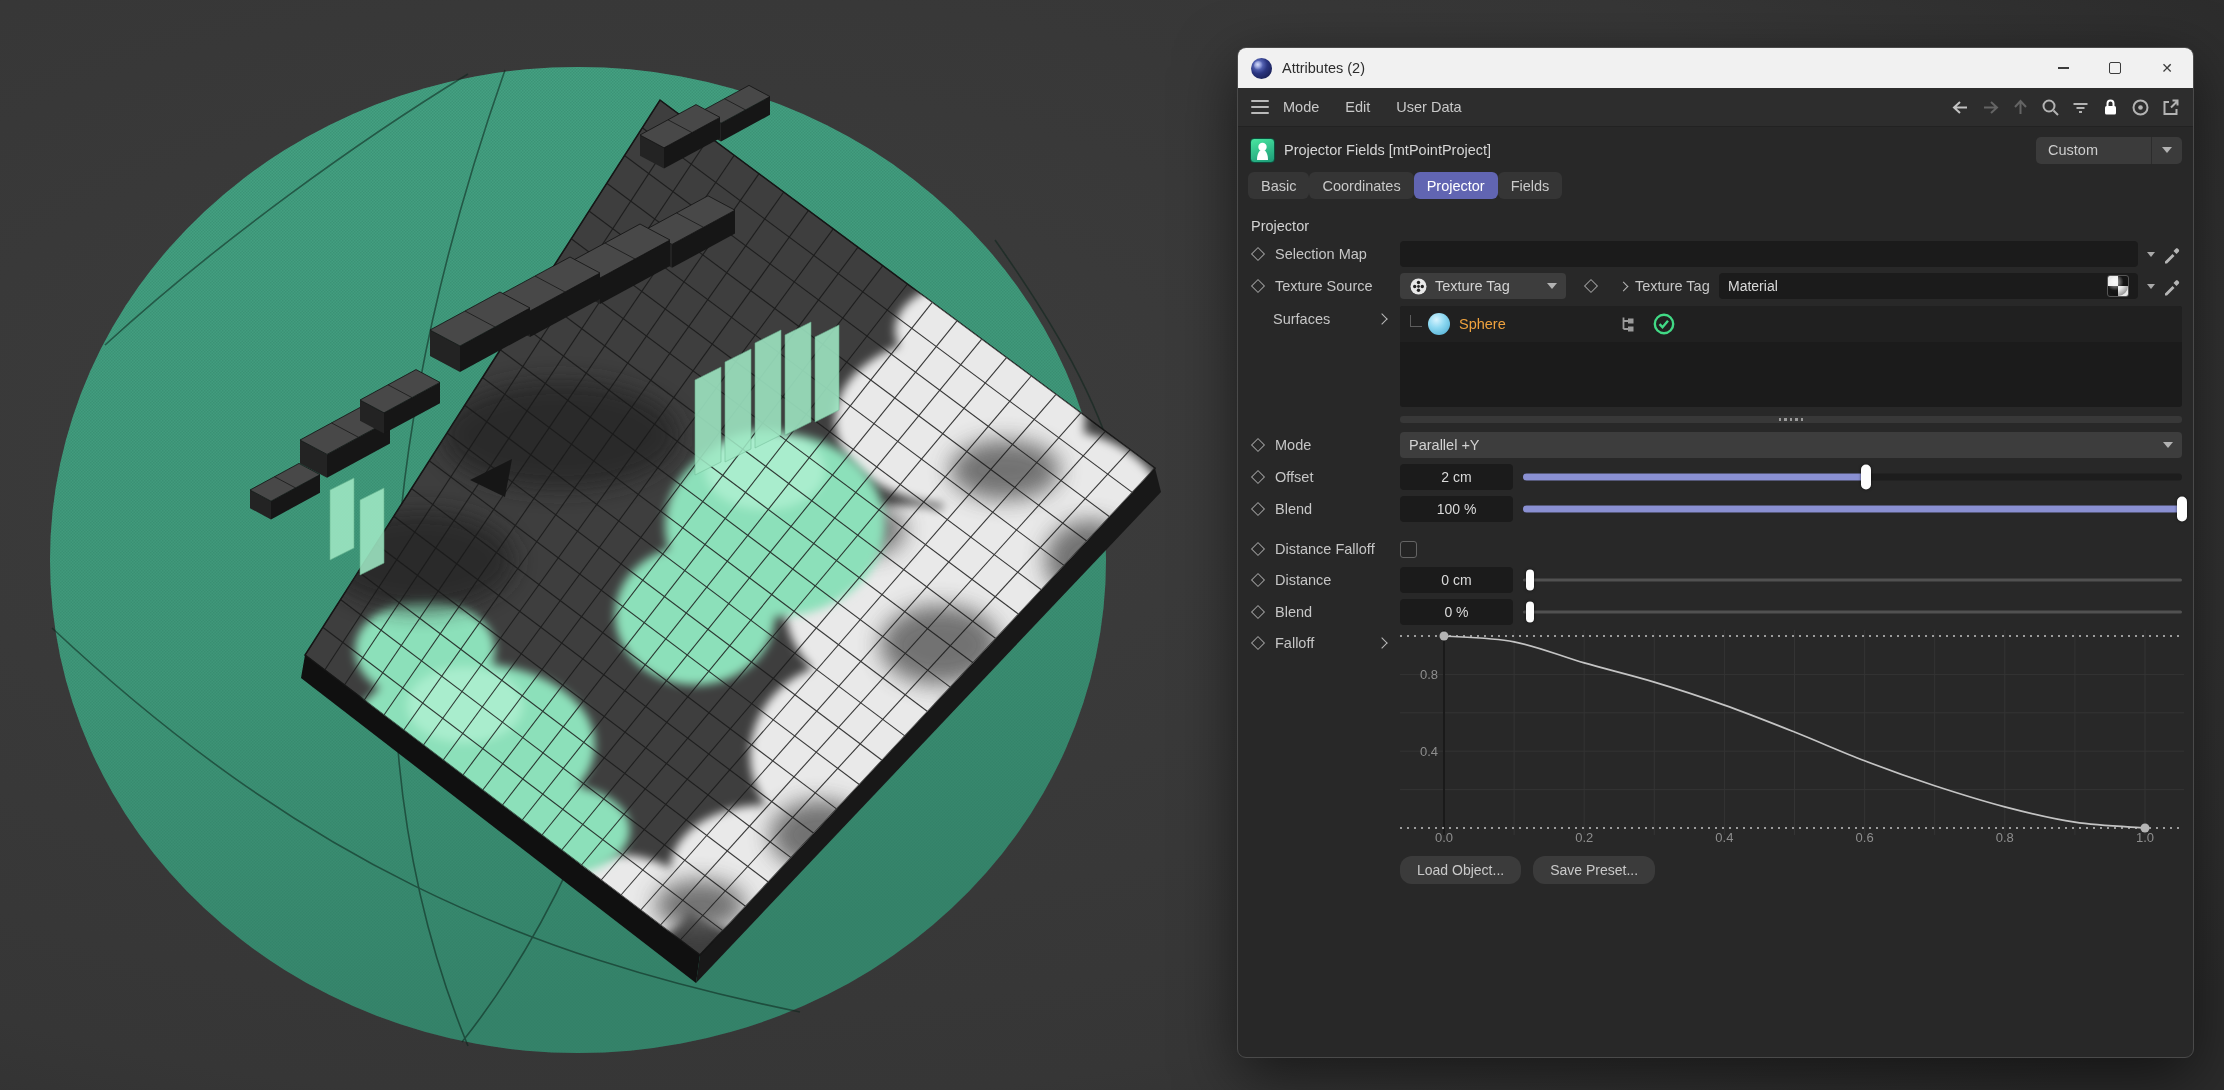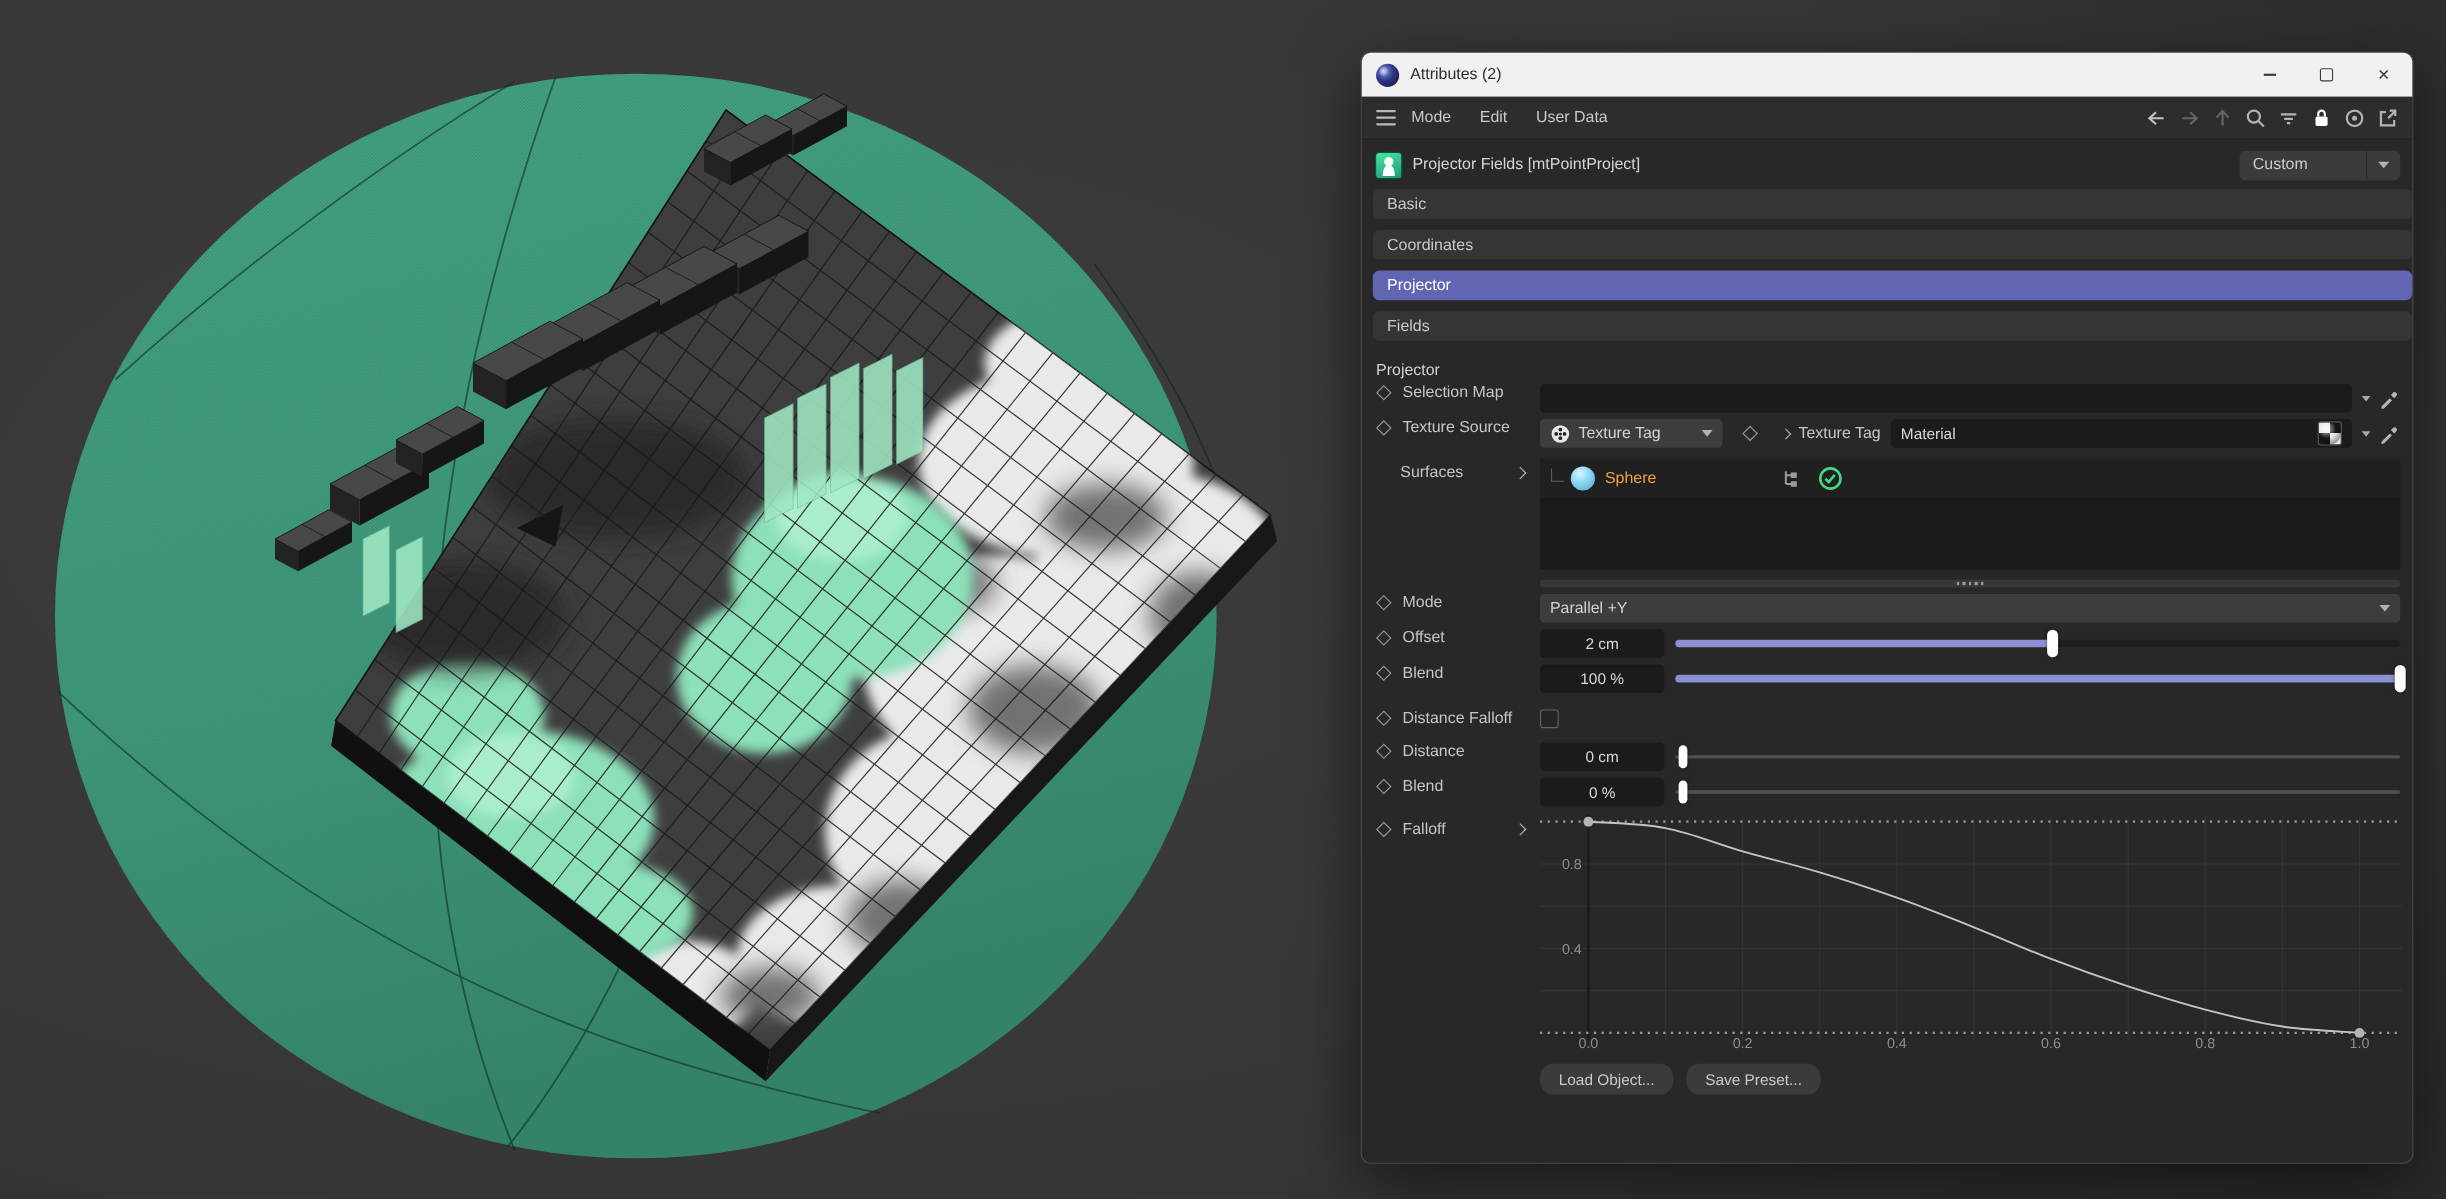--- a/index.html
+++ b/index.html
@@ -32,27 +32,27 @@
 
   .obj-row{display:flex;align-items:center;height:30px;margin:8px 11px 0 12px;}
   .obj-icon{width:25px;height:25px;border-radius:4px;background:linear-gradient(160deg,#49e6a0,#1c9a77);
     margin-right:9px;flex:0 0 auto;position:relative;overflow:hidden;border:1px solid #0c4f3c;box-sizing:border-box;}
   .obj-title{color:#d6d6d6;}
   .preset-dd{margin-left:auto;width:146px;height:27px;background:#3b3b3b;border-radius:5px;display:flex;align-items:center;}
   .preset-dd .txt{padding-left:12px;color:#cdcdcd;}
   .preset-dd .sep{margin-left:auto;width:1px;height:100%;background:#2c2c2c;}
   .preset-dd .arr{width:30px;display:flex;justify-content:center;}
 
-  .tabs{display:flex;gap:10px;margin:7px 0 0 10px;flex-direction:column;}
+  .tabs{display:flex;gap:0;margin:7px 0 0 10px;}
   .tab{height:27px;padding:0 13px;background:#353535;border-radius:6px;display:flex;align-items:center;color:#c9c9c9;}
   .tab.active{background:#6165b2;color:#fff;}
 
   .heading{margin:19px 0 4px 13px;color:#d2d2d2;}
 
-  .row{display:flex;align-items:flex-start;height:32px;padding:0 11px 0 12px;}
+  .row{display:flex;align-items:center;height:32px;padding:0 11px 0 12px;}
   .row.tall{align-items:flex-start;height:auto;}
   .lblcol{width:150px;flex:0 0 auto;display:flex;align-items:center;gap:0;}
   .row.tall .lblcol{padding-top:5px;}
   .diamond{width:8px;height:8px;border:1.3px solid #9b9b9b;transform:rotate(45deg);margin:0 12px 0 3px;flex:0 0 auto;}
   .nodiamond{width:23px;flex:0 0 auto;}
   .lbl{color:#c6c6c6;white-space:nowrap;}
   .chev{width:7px;height:7px;border-right:1.8px solid #b9b9b9;border-top:1.8px solid #b9b9b9;transform:rotate(45deg);margin-left:auto;margin-right:14px;flex:0 0 auto;}
   .ctrl{flex:1;display:flex;align-items:center;min-width:0;}
 
   .field{background:#1b1b1b;border-radius:4px;height:26px;display:flex;align-items:center;justify-content:center;color:#dadada;font-size:14px;}

